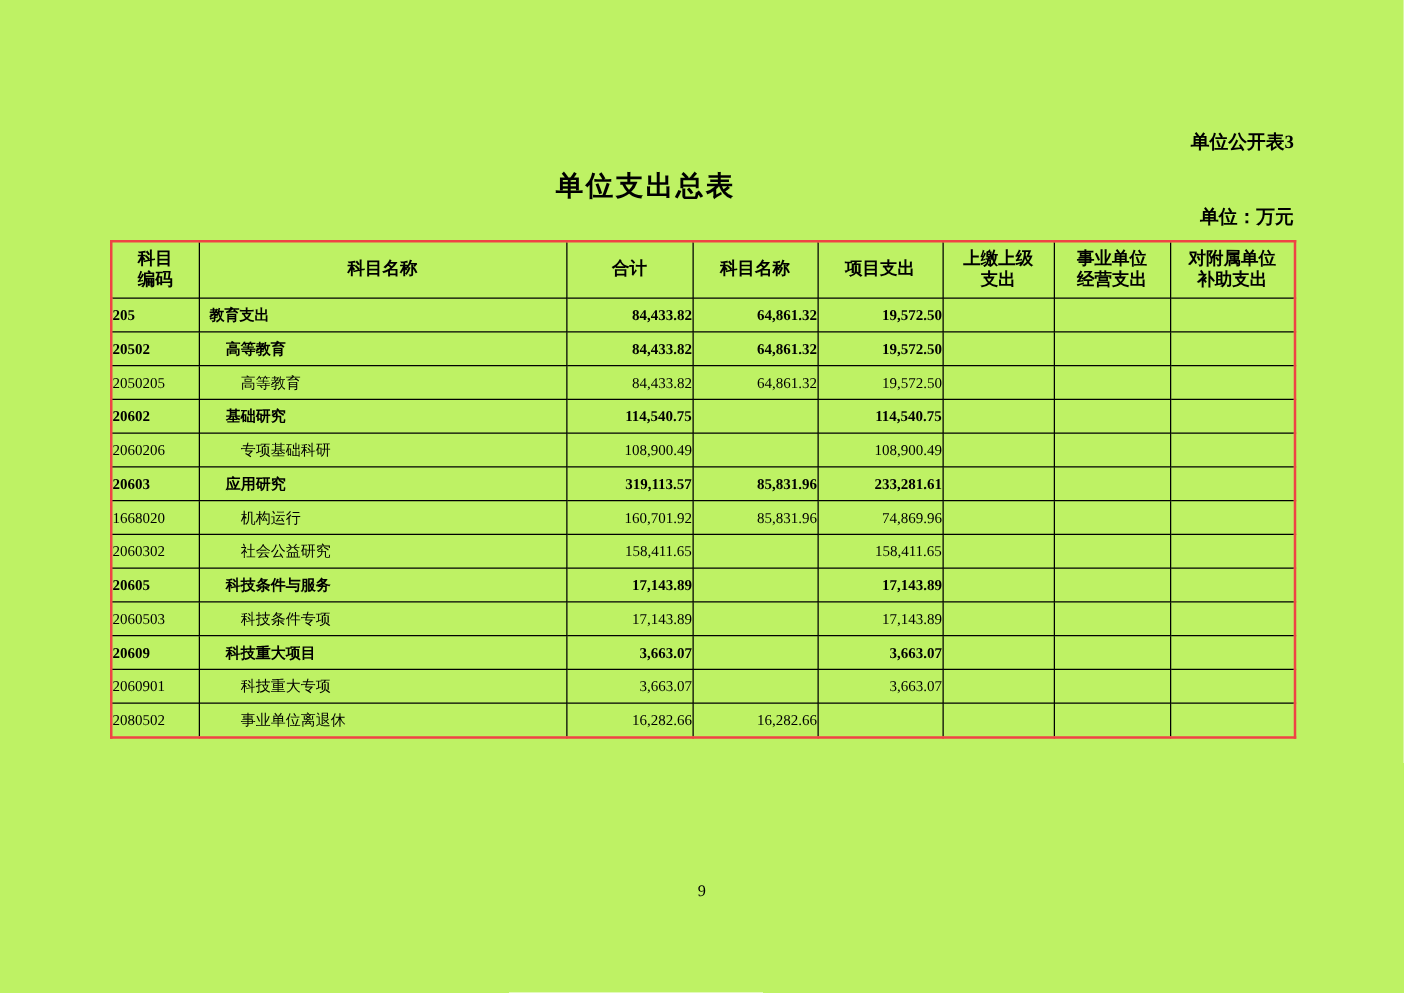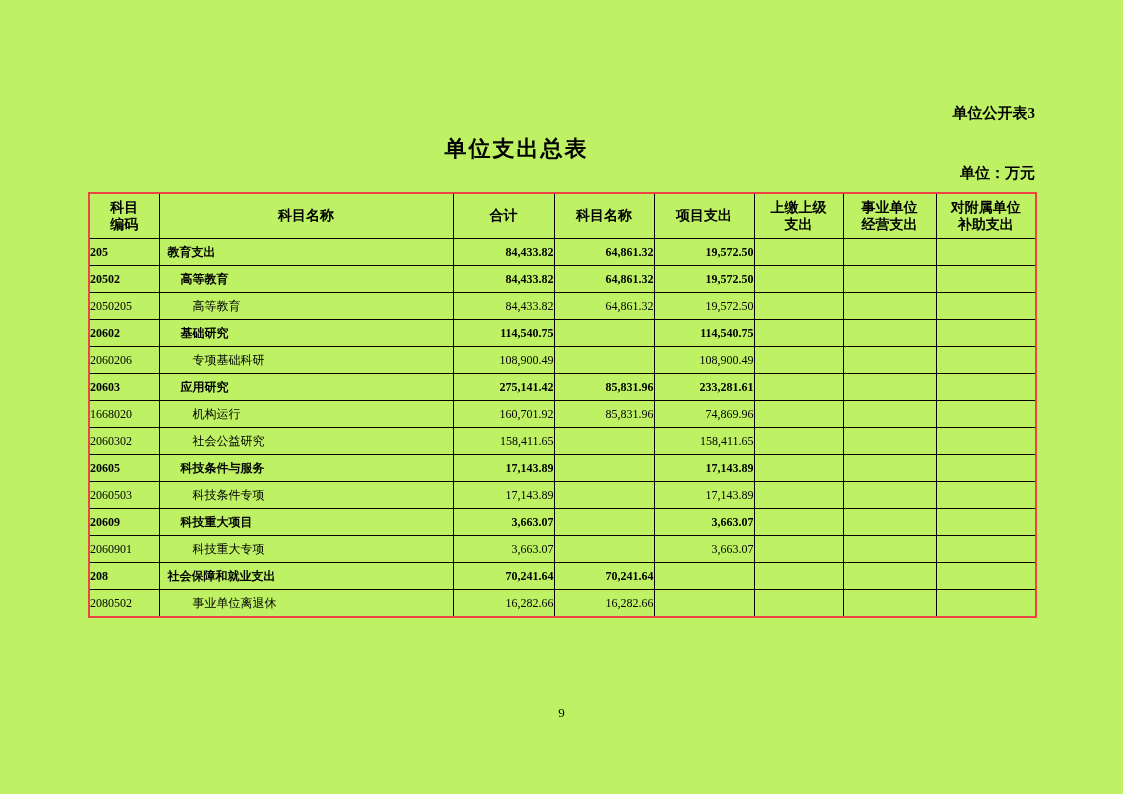--- a/index.html
+++ b/index.html
@@ -155,21 +155,21 @@
           <td class="cell-num">108,900.49</td>
           <td class="cell-num"></td>
           <td class="cell-num">108,900.49</td>
           <td class="cell-num"></td>
           <td class="cell-num"></td>
           <td class="cell-num"></td>
         </tr>
         <tr class="lvl2 bold-row">
           <td class="cell-code">20603</td>
           <td class="cell-name">应用研究</td>
-          <td class="cell-num">275,141.42</td>
+          <td class="cell-num">319,113.57</td>
           <td class="cell-num">85,831.96</td>
           <td class="cell-num">233,281.61</td>
           <td class="cell-num"></td>
           <td class="cell-num"></td>
           <td class="cell-num"></td>
         </tr>
         <tr class="lvl3">
           <td class="cell-code">1668020</td>
           <td class="cell-name">机构运行</td>
           <td class="cell-num">160,701.92</td>
@@ -222,30 +222,20 @@
         <tr class="lvl3">
           <td class="cell-code">2060901</td>
           <td class="cell-name">科技重大专项</td>
           <td class="cell-num">3,663.07</td>
           <td class="cell-num"></td>
           <td class="cell-num">3,663.07</td>
           <td class="cell-num"></td>
           <td class="cell-num"></td>
           <td class="cell-num"></td>
         </tr>
-        <tr class="lvl1 bold-row">
-          <td class="cell-code">208</td>
-          <td class="cell-name">社会保障和就业支出</td>
-          <td class="cell-num">70,241.64</td>
-          <td class="cell-num">70,241.64</td>
-          <td class="cell-num"></td>
-          <td class="cell-num"></td>
-          <td class="cell-num"></td>
-          <td class="cell-num"></td>
-        </tr>
         <tr class="lvl3">
           <td class="cell-code">2080502</td>
           <td class="cell-name">事业单位离退休</td>
           <td class="cell-num">16,282.66</td>
           <td class="cell-num">16,282.66</td>
           <td class="cell-num"></td>
           <td class="cell-num"></td>
           <td class="cell-num"></td>
           <td class="cell-num"></td>
         </tr>

